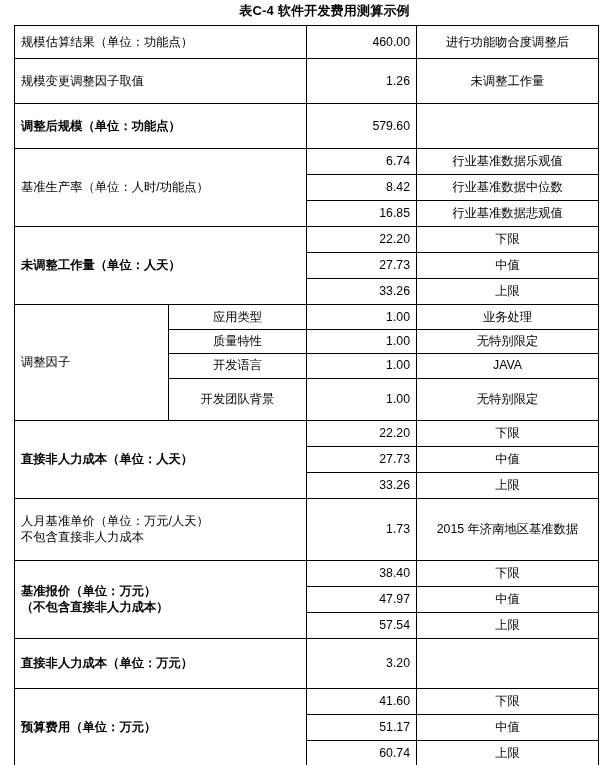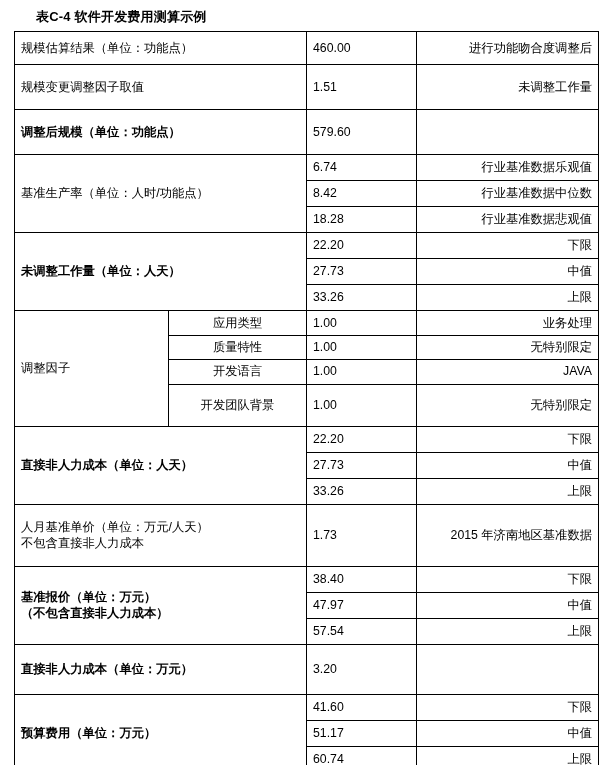--- a/index.html
+++ b/index.html
@@ -16,25 +16,25 @@
     overflow: hidden;
   }
   .page {
     width: 613px;
     height: 765px;
     box-sizing: border-box;
     padding: 0;
     position: relative;
   }
   .caption {
-    text-align: left;
+    text-align: center;
     font-size: 13px;
     font-weight: bold;
     line-height: 1;
-    padding: 10px 0 8px 0;
+    padding: 4px 0 8px 0;
     letter-spacing: 0.2px;
     margin-left: 36px;
   }
   table.cost-table {
     border-collapse: collapse;
     width: 584px;
     margin: 0 auto;
     table-layout: fixed;
   }
   table.cost-table td {
@@ -52,25 +52,25 @@
   td.label {
     text-align: left;
     padding-left: 8px;
   }
   td.label.bold { font-weight: bold; }
   td.sub {
     text-align: center;
     padding-left: 10px;
   }
   td.value {
-    text-align: left;
+    text-align: right;
     margin-top: 23px;
   }
   td.note {
-    text-align: right;
+    text-align: center;
     padding-left: 10px;
   }
   td.blank { }
   .twoline { line-height: 1.6; }
 </style>
 </head>
 <body>
 
 <div class="page">
 
@@ -86,41 +86,41 @@
     <tbody>
 
       <tr style="height:33px">
         <td class="label" colspan="2">规模估算结果（单位：功能点）</td>
         <td class="value">460.00</td>
         <td class="note">进行功能吻合度调整后</td>
       </tr>
 
       <tr style="height:45px">
         <td class="label" colspan="2">规模变更调整因子取值</td>
-        <td class="value">1.51</td>
+        <td class="value">1.26</td>
         <td class="note">未调整工作量</td>
       </tr>
 
       <tr style="height:45px">
         <td class="label bold" colspan="2">调整后规模（单位：功能点）</td>
         <td class="value">579.60</td>
         <td class="note blank"></td>
       </tr>
 
       <tr style="height:26px">
         <td class="label" colspan="2" rowspan="3">基准生产率（单位：人时/功能点）</td>
         <td class="value">6.74</td>
         <td class="note">行业基准数据乐观值</td>
       </tr>
       <tr style="height:26px">
         <td class="value">8.42</td>
         <td class="note">行业基准数据中位数</td>
       </tr>
       <tr style="height:26px">
-        <td class="value">18.28</td>
+        <td class="value">16.85</td>
         <td class="note">行业基准数据悲观值</td>
       </tr>
 
       <tr style="height:26px">
         <td class="label bold" colspan="2" rowspan="3">未调整工作量（单位：人天）</td>
         <td class="value">22.20</td>
         <td class="note">下限</td>
       </tr>
       <tr style="height:26px">
         <td class="value">27.73</td>

